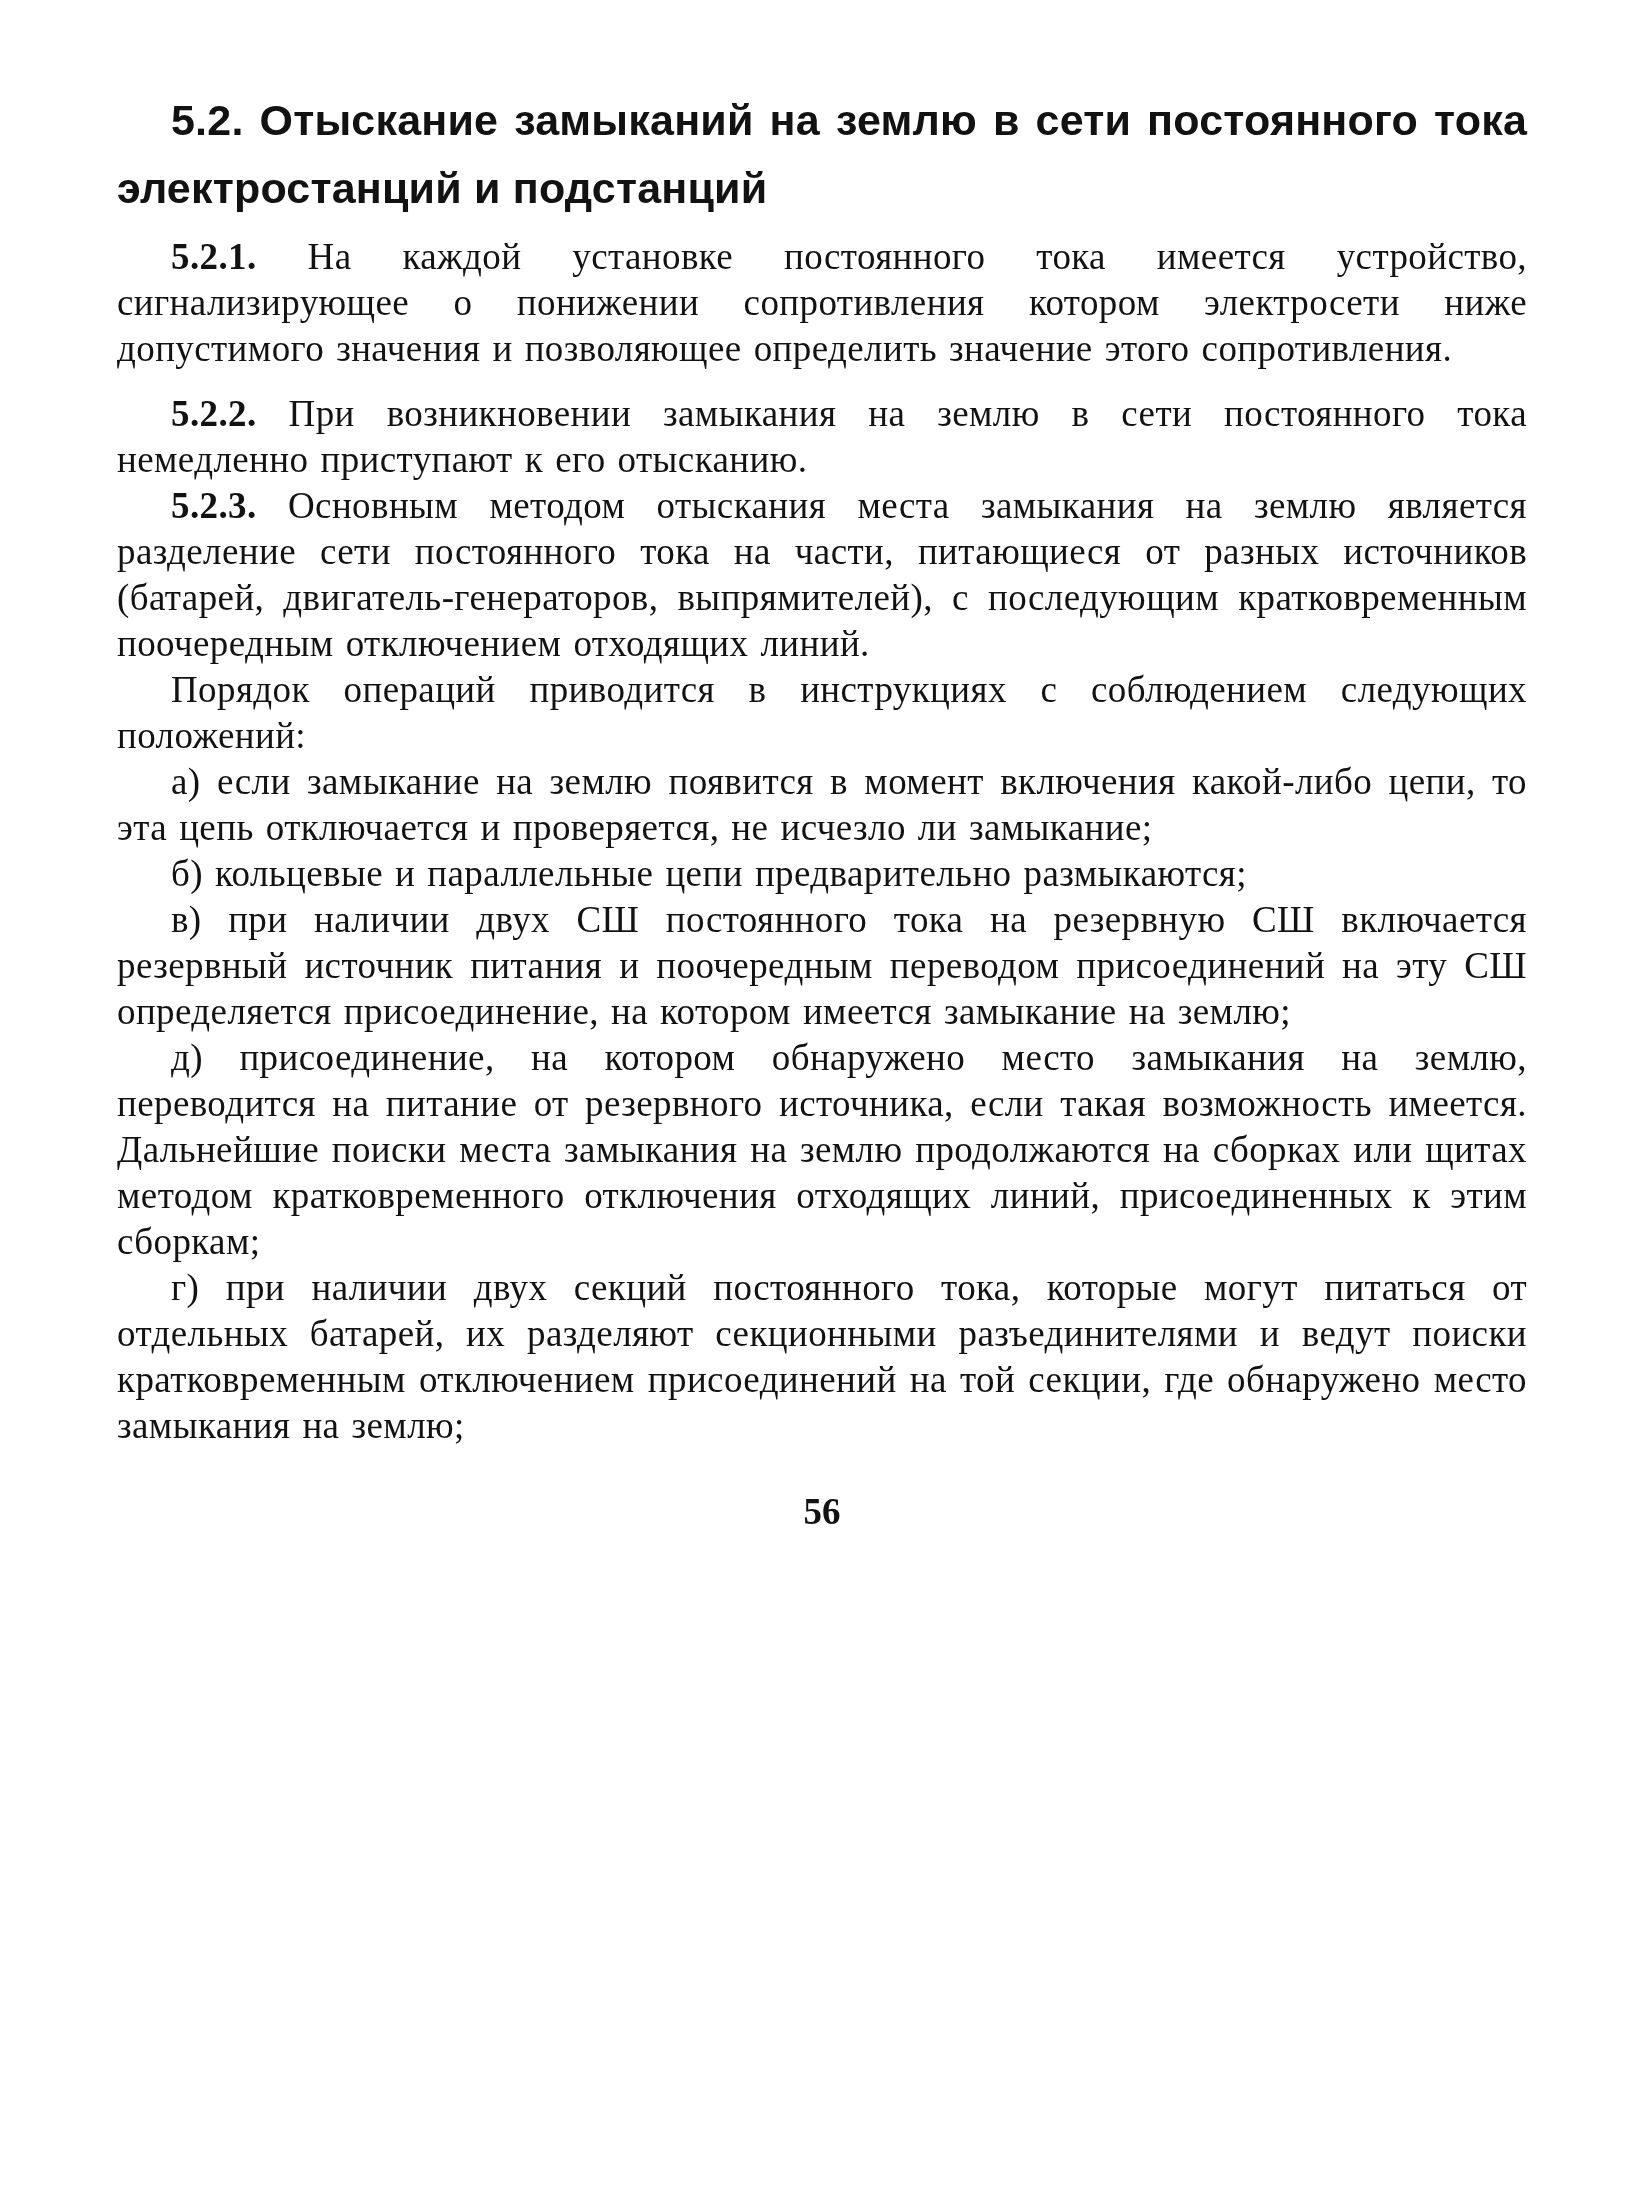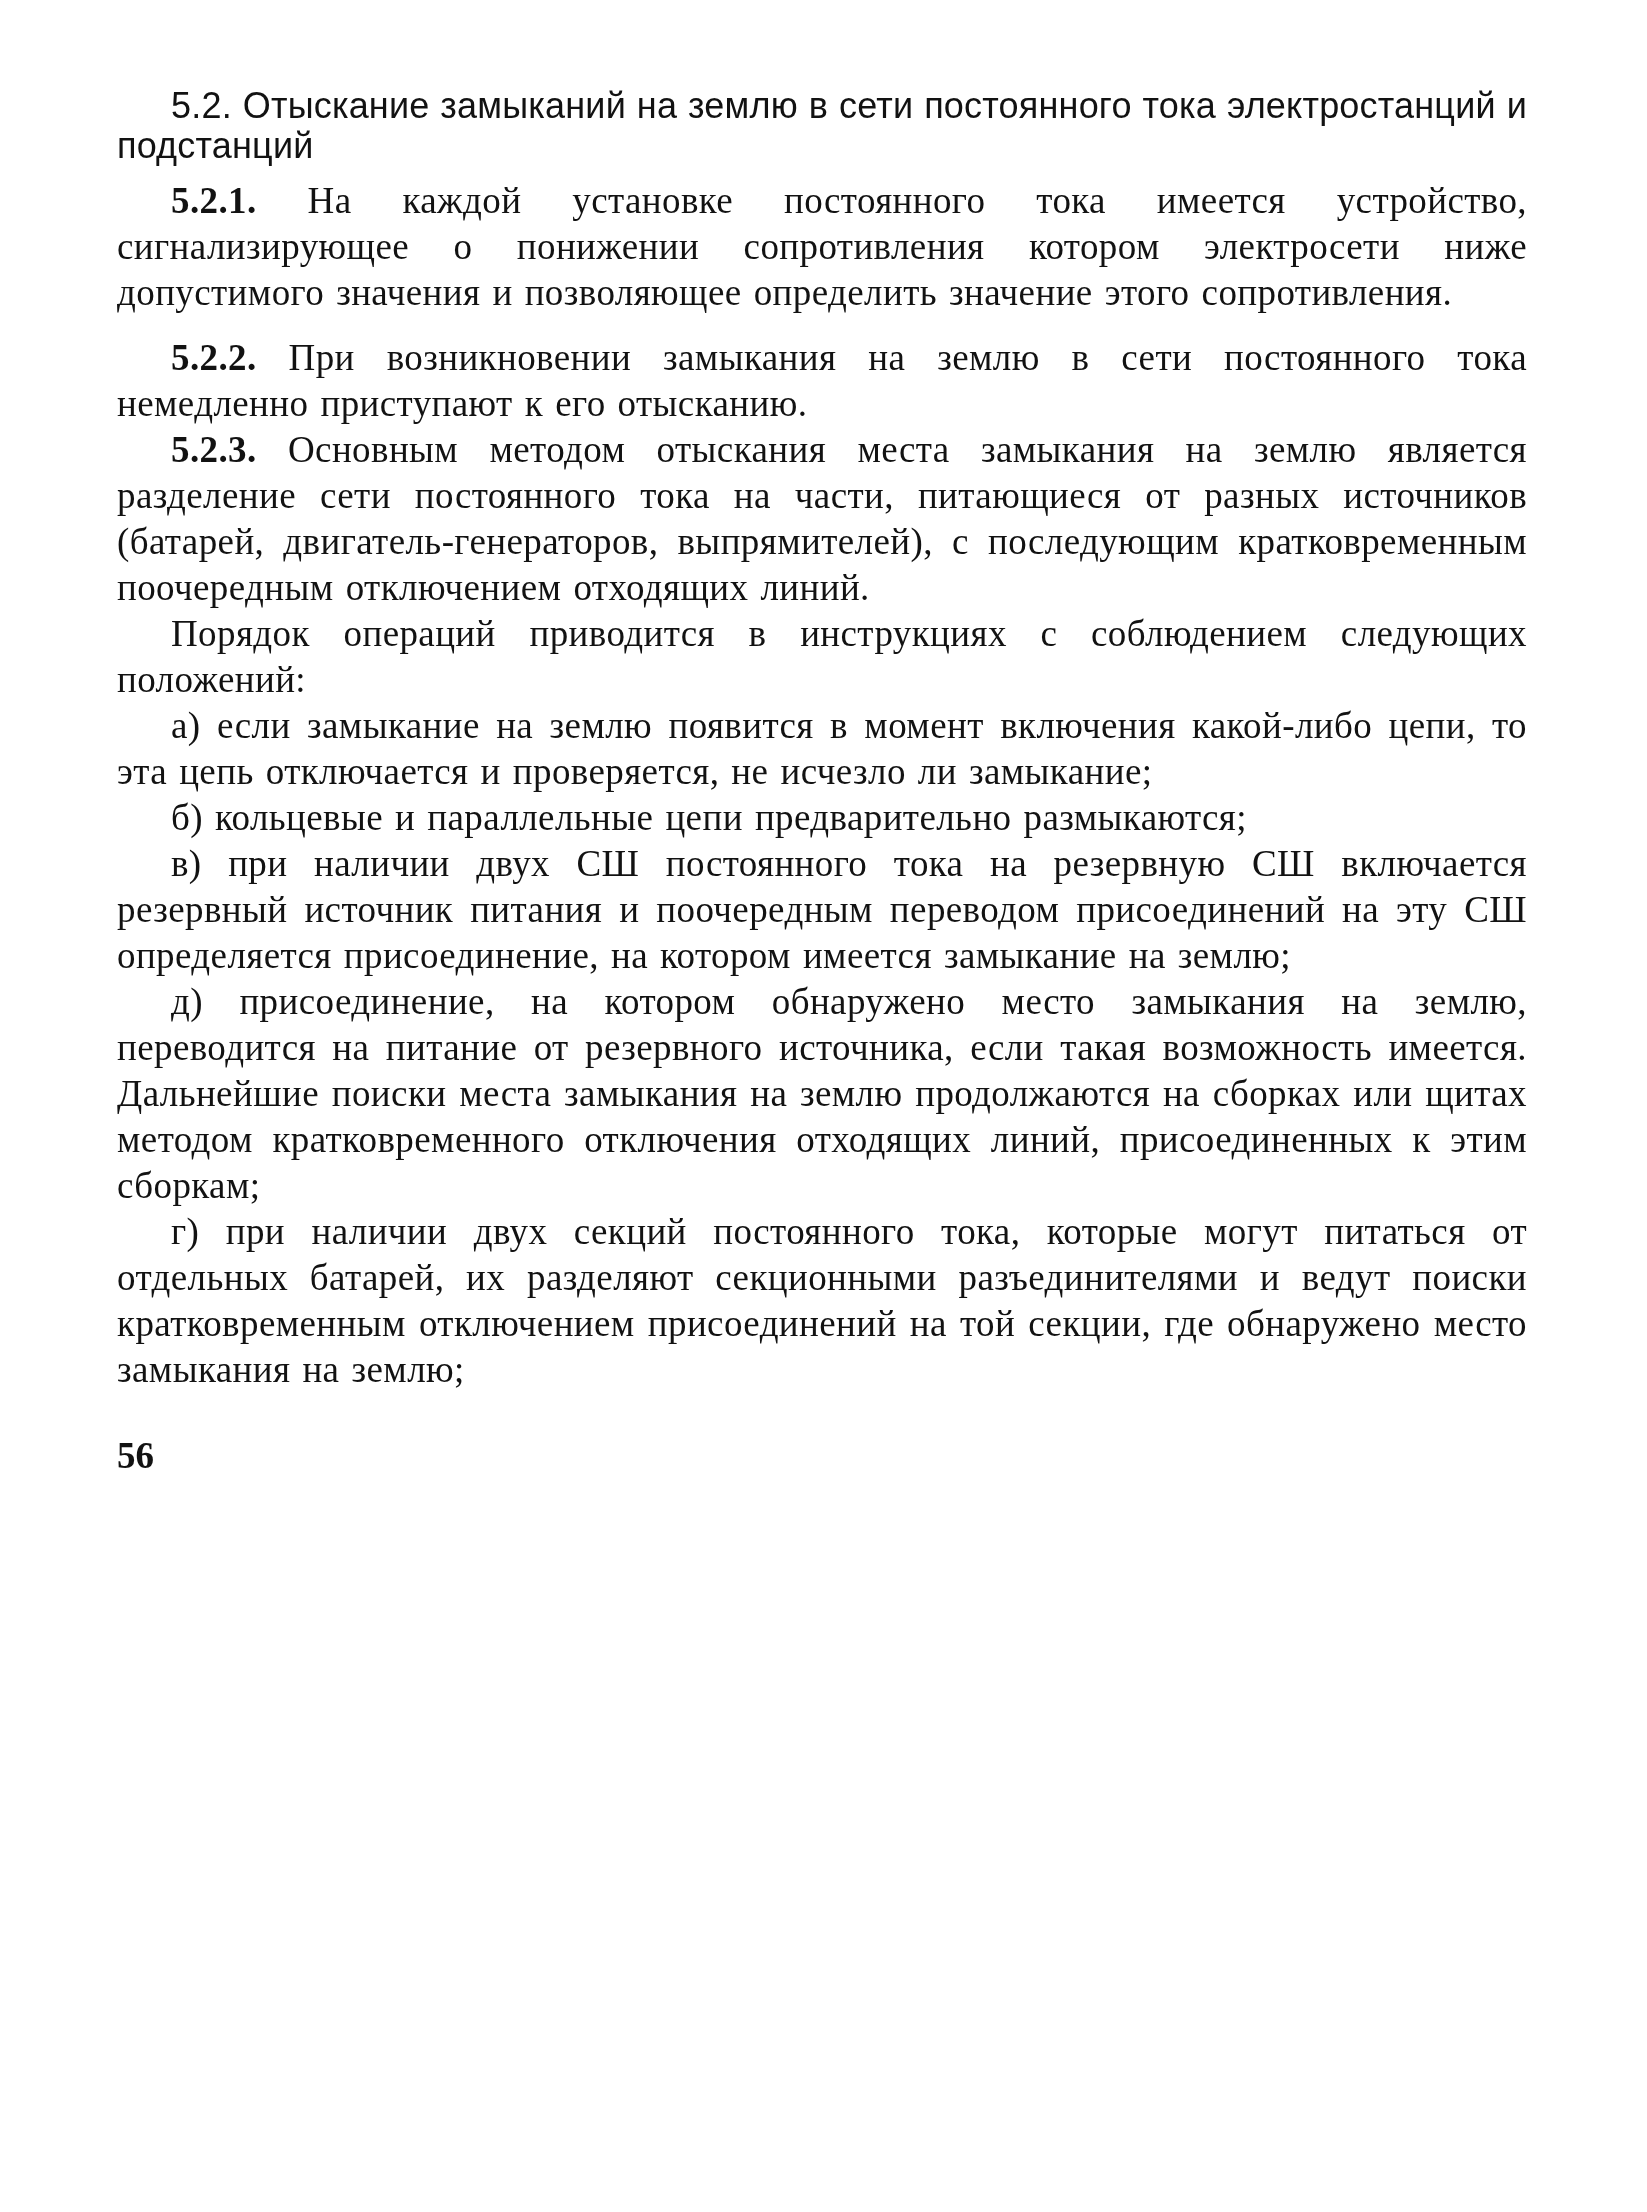--- a/index.html
+++ b/index.html
@@ -16,23 +16,23 @@
     color: #121212;
     box-sizing: border-box;
     padding: 86px 121px 0 117px;
     font-family: "Liberation Serif", serif;
     font-size: 37px;
     line-height: 46px;
     overflow: hidden;
   }
   .heading {
     font-family: "Liberation Sans", sans-serif;
-    font-weight: 400;
-    font-size: 36px;
-    line-height: 40px;
+    font-weight: 700;
+    font-size: 43px;
+    line-height: 68px;
     letter-spacing: 0.2px;
     margin: 0 0 11.5px 0;
     text-indent: 54px;
     text-align: justify;
   }
   .para {
     margin: 0;
     text-indent: 54px;
     text-align: justify;
     word-spacing: 2.4px;
@@ -41,21 +41,21 @@
   .para .pnum {
     font-weight: 700;
   }
   .gap-below {
     margin-bottom: 19px;
   }
   .page-number {
     font-weight: 700;
     font-size: 37px;
     margin-top: 40px;
-    text-align: left;
+    text-align: center;
   }
 </style>
 </head>
 <body>
 
 <div class="page">
 
   <h2 class="heading">5.2. Отыскание замыканий на землю в сети постоянного тока электростанций и подстанций</h2>
 
   <p class="para gap-below">

